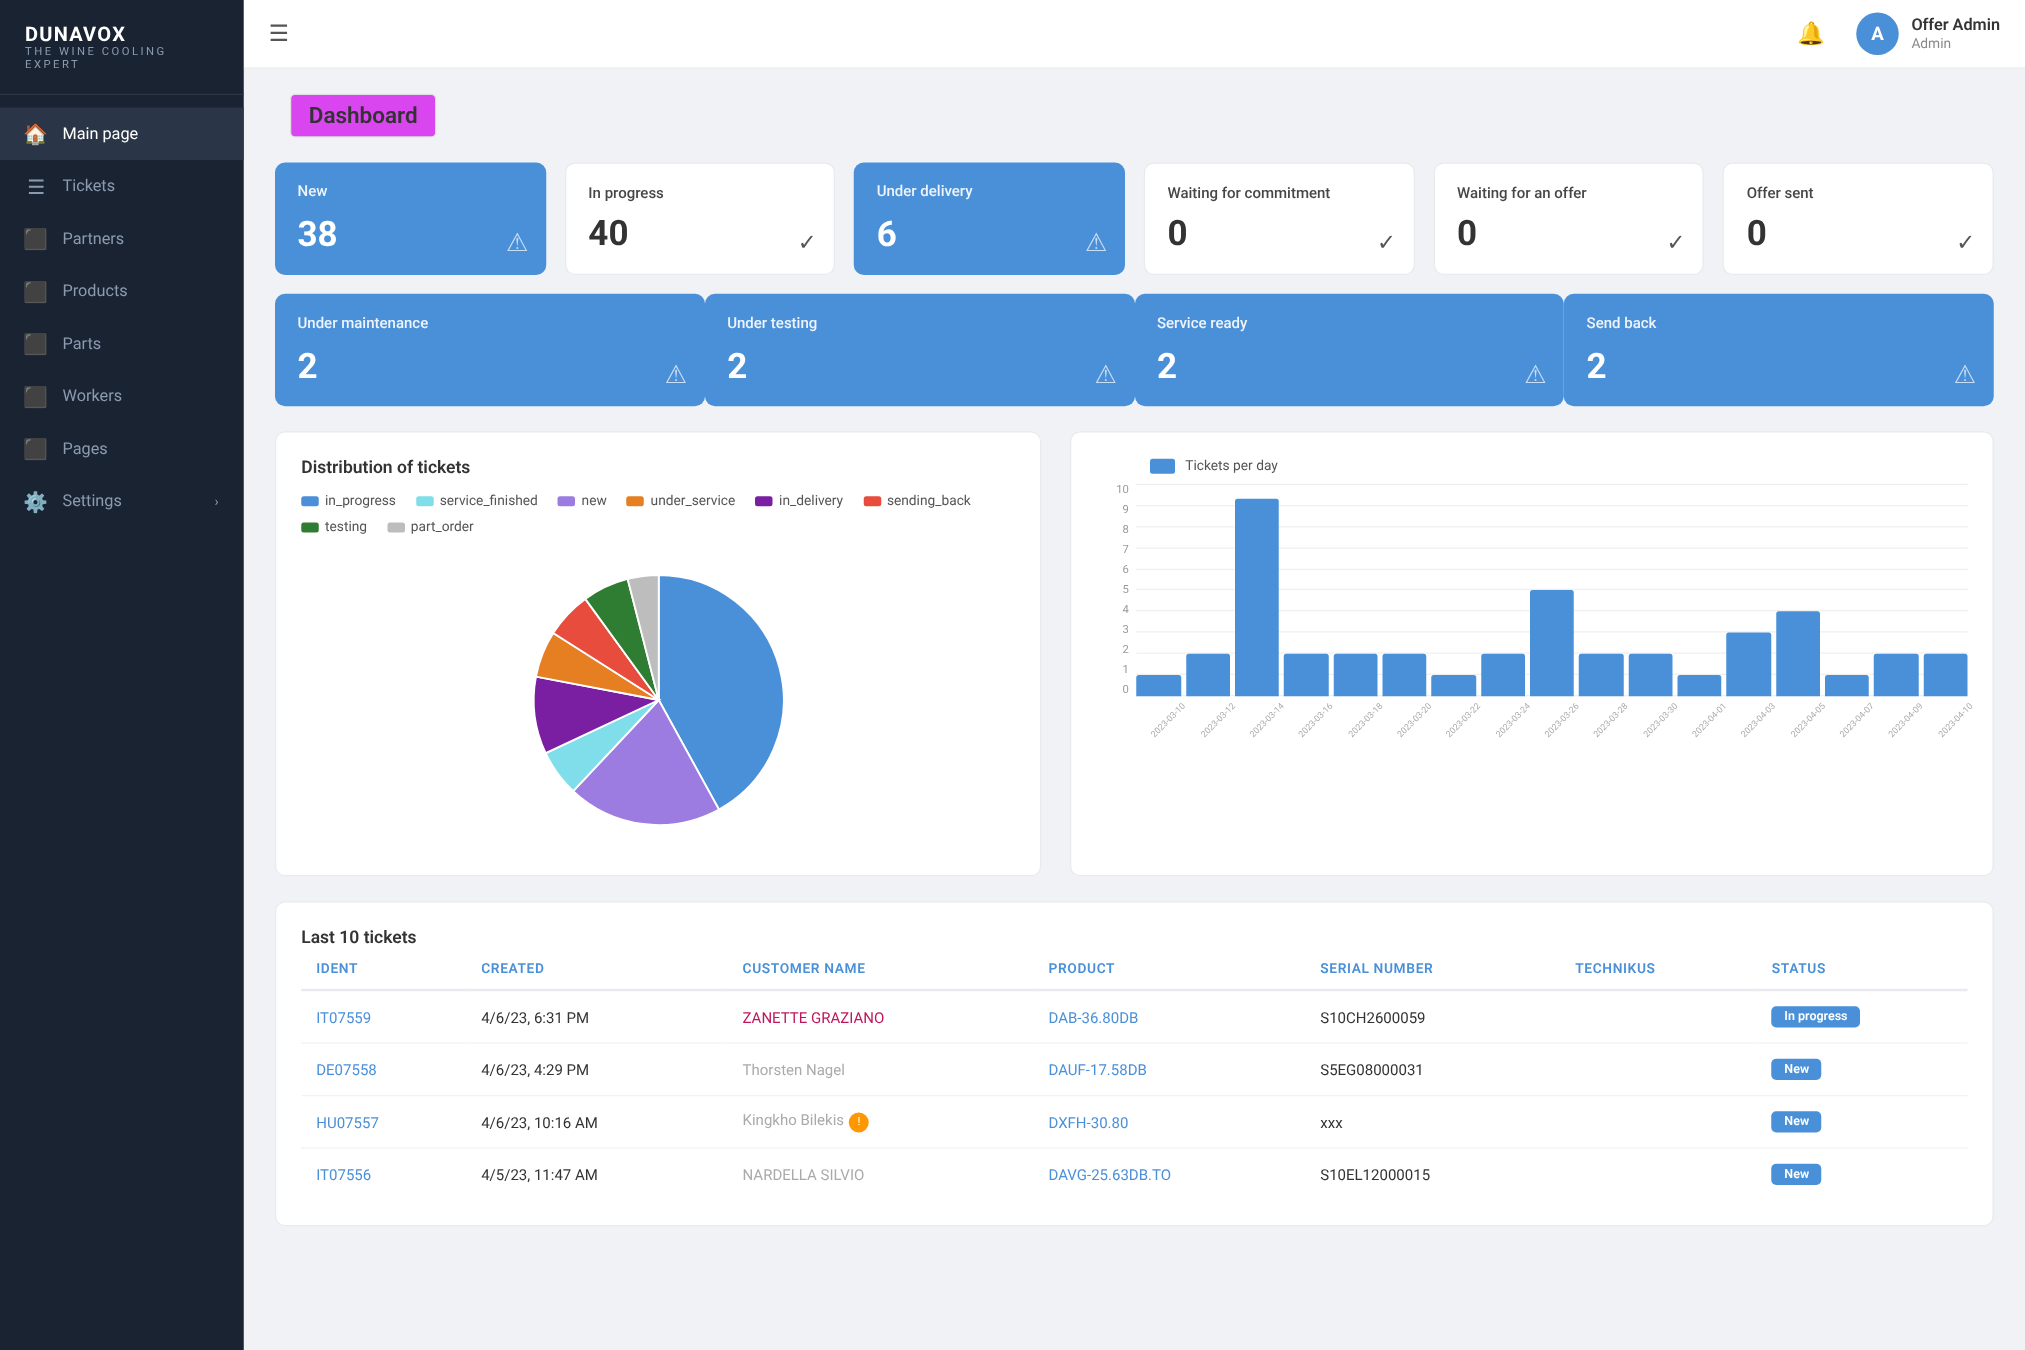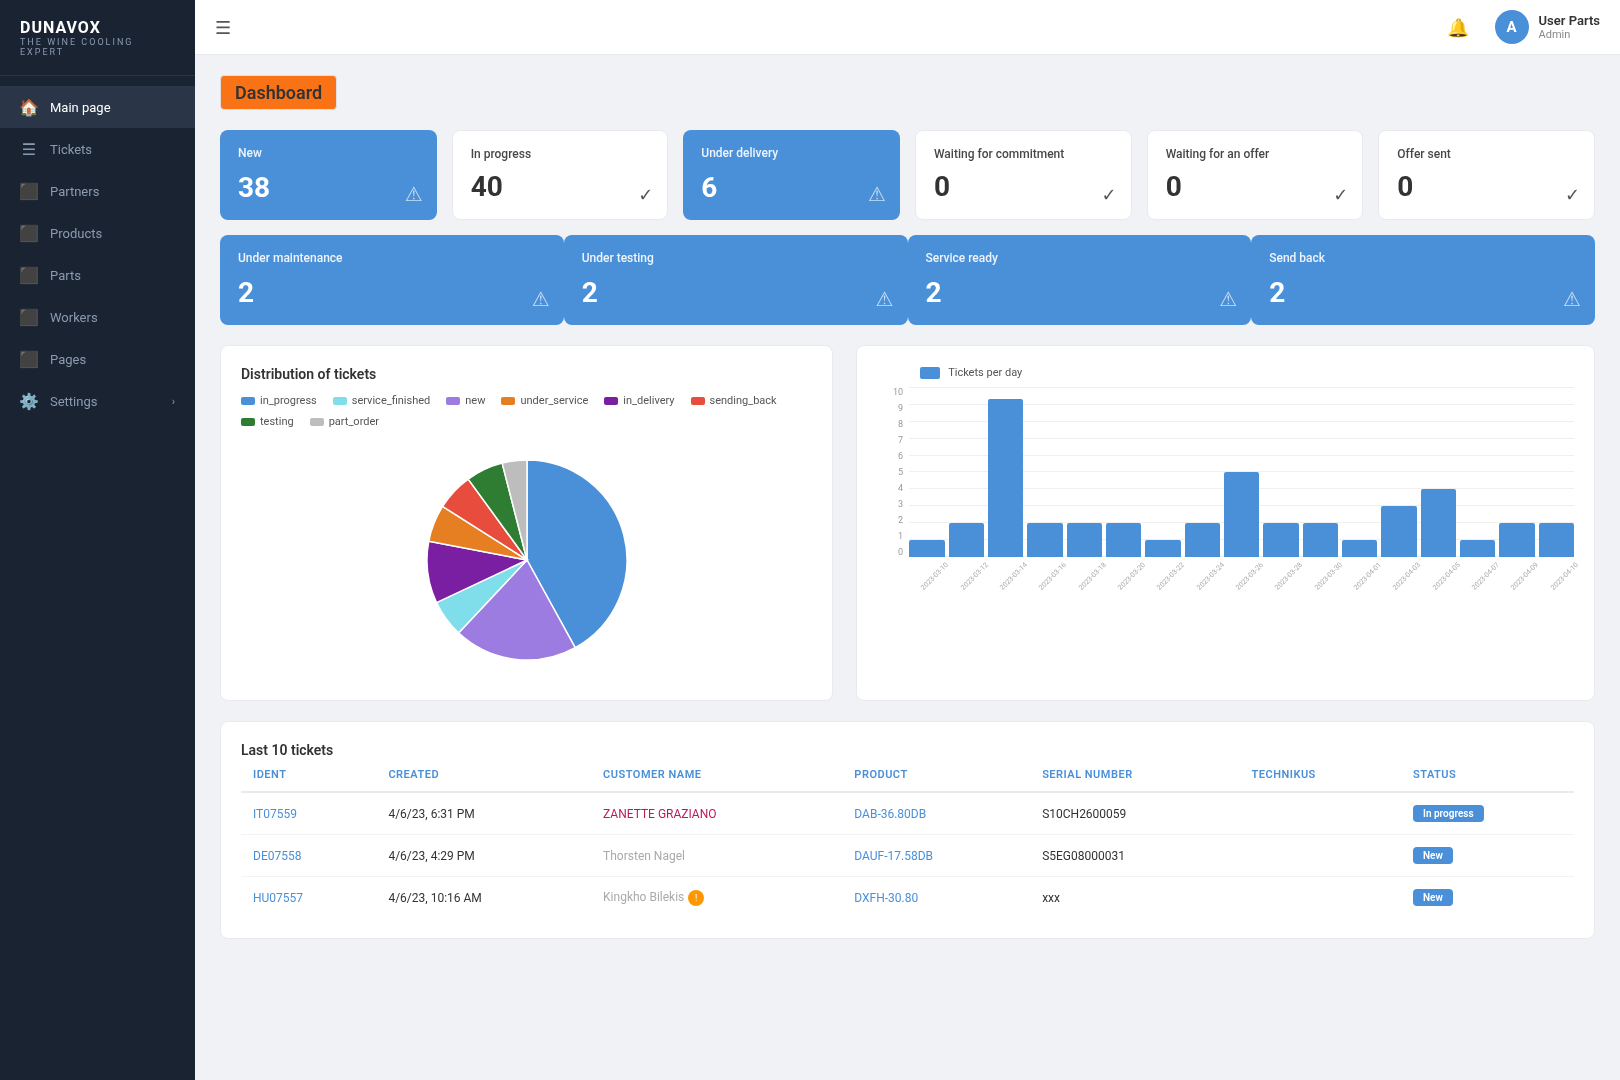--- a/index.html
+++ b/index.html
@@ -26,21 +26,21 @@
     .topbar-spacer { flex: 1; }
     .topbar-bell { font-size: 18px; color: #555; cursor: pointer; margin-right: 10px; }
     .topbar-user { display: flex; align-items: center; gap: 10px; }
     .user-avatar { width: 34px; height: 34px; background: #4a90d9; border-radius: 50%; display: flex; align-items: center; justify-content: center; color: #fff; font-weight: 700; font-size: 15px; }
     .user-info { display: flex; flex-direction: column; }
     .user-name { font-size: 13px; font-weight: 600; color: #333; }
     .user-role { font-size: 11px; color: #888; }
 
     
     .content { flex: 1; overflow-y: auto; padding: 20px 25px; }
-    .page-title { font-size: 18px; font-weight: 600; color: #333; margin-bottom: 20px; background: #f97316; display: inline-block; padding: 6px 14px; border-radius: 4px; border: 1px solid #e0e0e0; }
+    .page-title { font-size: 18px; font-weight: 600; color: #333; margin-bottom: 20px; background: #d946ef; display: inline-block; padding: 6px 14px; border-radius: 4px; border: 1px solid #e0e0e0; margin-left: 12px; }
 
     
     .stats-grid { display: grid; grid-template-columns: repeat(6, 1fr); gap: 15px; margin-bottom: 15px; }
     .stats-row2 { display: grid; grid-template-columns: repeat(4, 1fr); margin-bottom: 20px; }
     
     .stat-card { border-radius: 8px; padding: 16px 18px; position: relative; min-height: 90px; display: flex; flex-direction: column; justify-content: space-between; }
     .stat-card.blue { background: #4a90d9; color: #fff; }
     .stat-card.white { background: #fff; color: #333; border: 1px solid #e8eaed; }
     .stat-label { font-size: 12px; font-weight: 500; opacity: 0.9; }
     .stat-value { font-size: 28px; font-weight: 700; margin-top: 6px; }
@@ -126,21 +126,21 @@
 
 <div class="main">
 
   <div class="topbar">
     <div class="topbar-menu-icon">☰</div>
     <div class="topbar-spacer"></div>
     <div class="topbar-bell">🔔</div>
     <div class="topbar-user">
       <div class="user-avatar">A</div>
       <div class="user-info">
-        <span class="user-name">User Parts</span>
+        <span class="user-name">Offer Admin</span>
         <span class="user-role">Admin</span>
       </div>
     </div>
   </div>
 
   <div class="content">
     <div class="page-title">Dashboard</div>
 
     
     <div class="stats-grid" id="stats-row-1">
@@ -397,17 +397,26 @@
   </tr>
             <tr>
     <td><a class="link-blue">HU07557</a></td>
     <td>4/6/23, 10:16 AM</td>
     <td style="color:#aaa;">Kingkho Bilekis<span class="warn-icon">!</span></td>
     <td><a class="link-blue">DXFH-30.80</a></td>
     <td>xxx</td>
     <td></td>
     <td><span class="status-badge badge-new">New</span></td>
   </tr>
+            <tr>
+    <td><a class="link-blue">IT07556</a></td>
+    <td>4/5/23, 11:47 AM</td>
+    <td style="color:#aaa;">NARDELLA SILVIO</td>
+    <td><a class="link-blue">DAVG-25.63DB.TO</a></td>
+    <td>S10EL12000015</td>
+    <td></td>
+    <td><span class="status-badge badge-new">New</span></td>
+  </tr>
           </tbody>
       </table>
     </div>
   </div>
 </div>
 
 </body></html>

